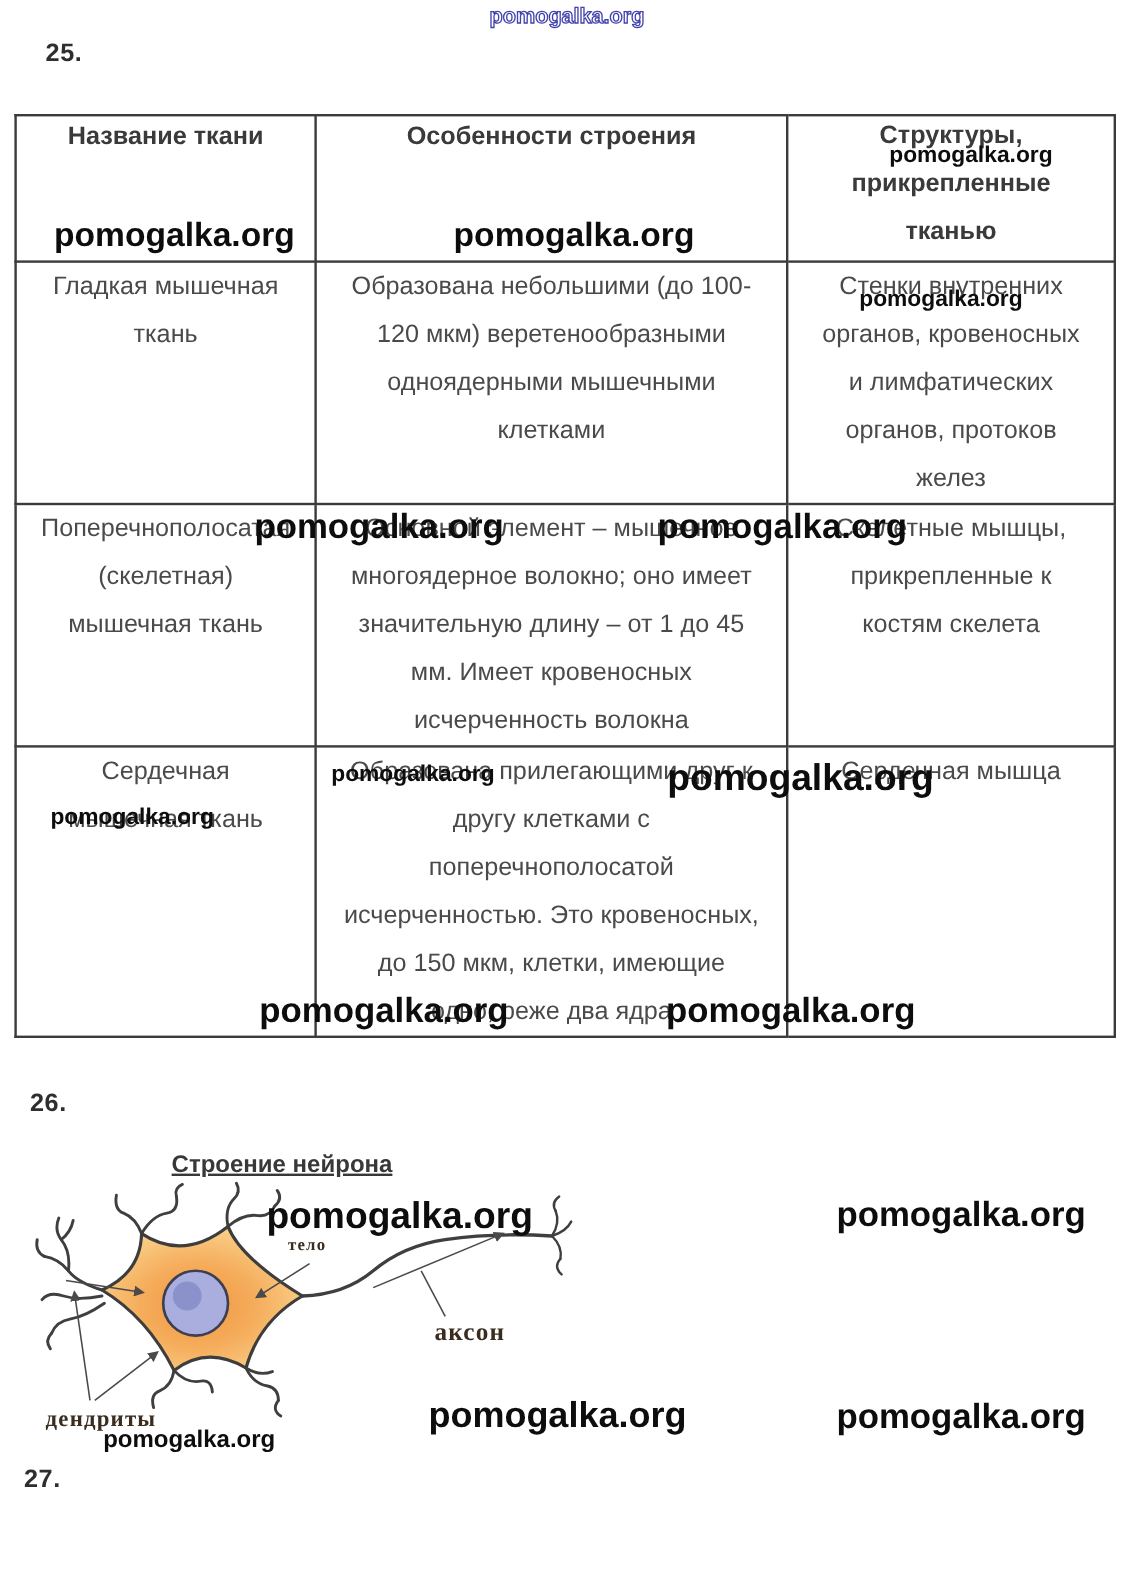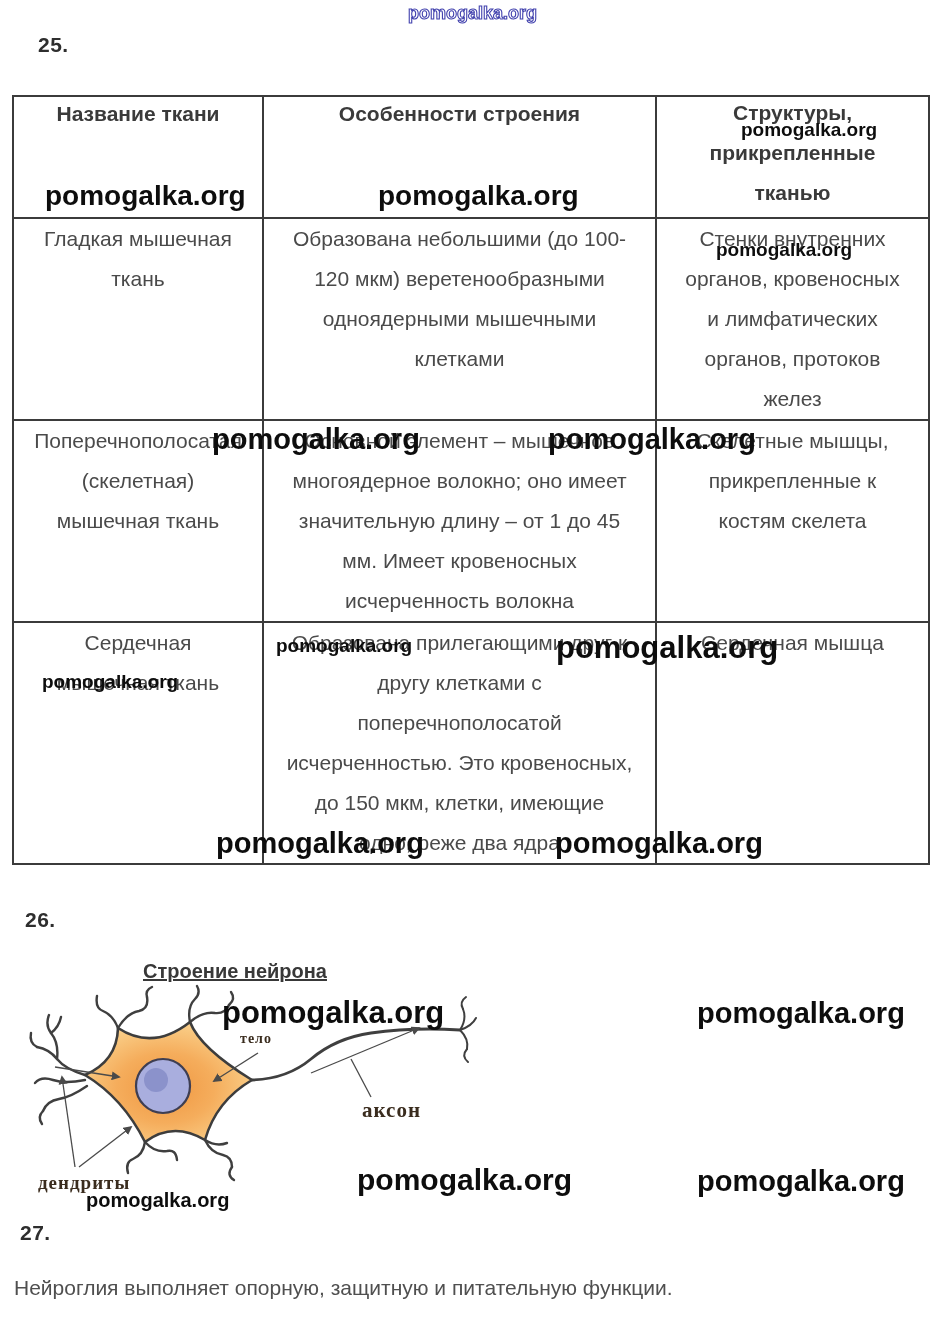--- a/index.html
+++ b/index.html
@@ -227,15 +227,14 @@
   <div class="neuron-label" style="left:347px;top:1100px;font-size:21px;margin-left:15px;">аксон</div>
   <div class="neuron-label" style="left:38px;top:1173px;font-size:19px;">дендриты</div>
 
   <div class="wm" style="left:222px;top:997px;font-size:31px;">pomogalka.org</div>
   <div class="wm" style="left:697px;top:999px;font-size:29px;">pomogalka.org</div>
   <div class="wm" style="left:86px;top:1190px;font-size:20px;">pomogalka.org</div>
   <div class="wm" style="left:357px;top:1165px;font-size:30px;">pomogalka.org</div>
   <div class="wm" style="left:697px;top:1167px;font-size:29px;">pomogalka.org</div>
 
   <div class="sec-num" style="left:20px;top:1221px;">27.</div>
-  <div class="body-text" style="left:14px;top:1276px;">Нейроглия выполняет опорную, защитную и питательную функции.</div>
 
 </div>
 
 </body></html>

